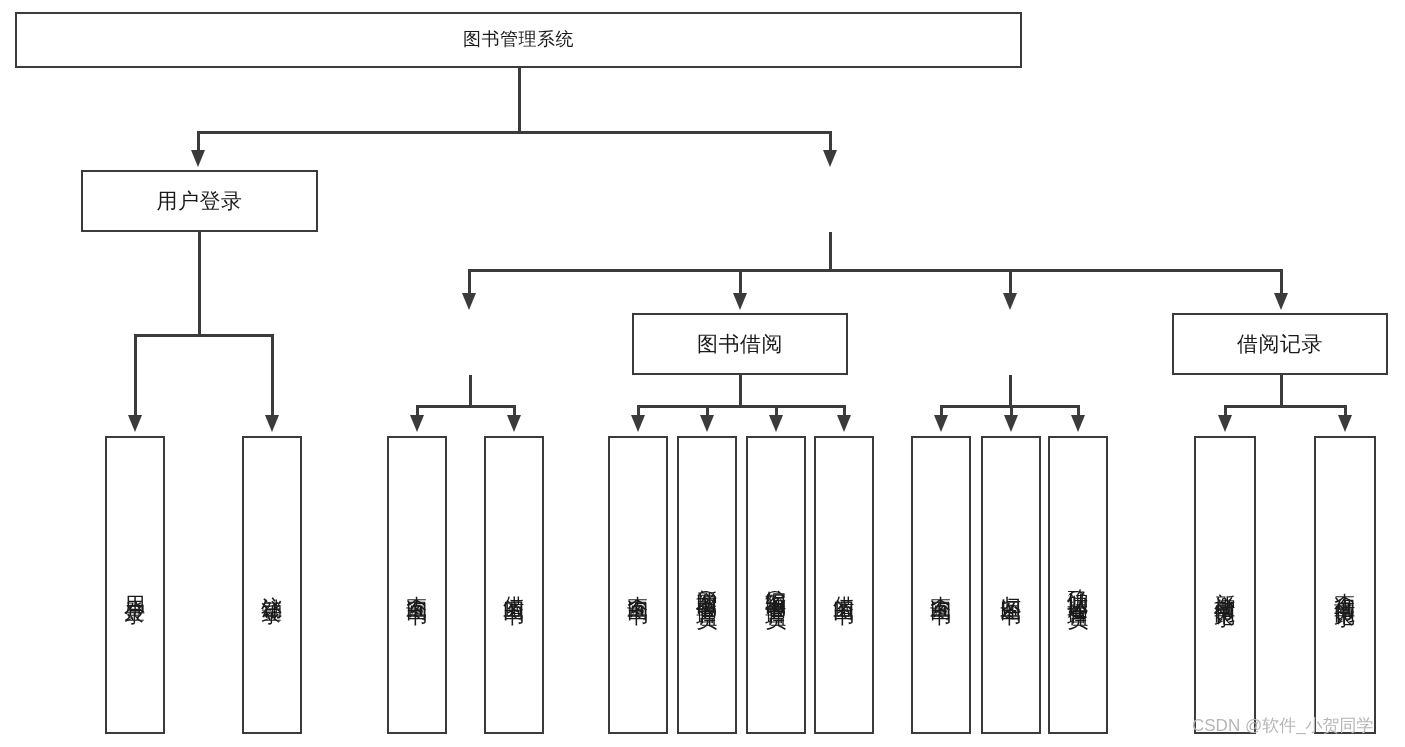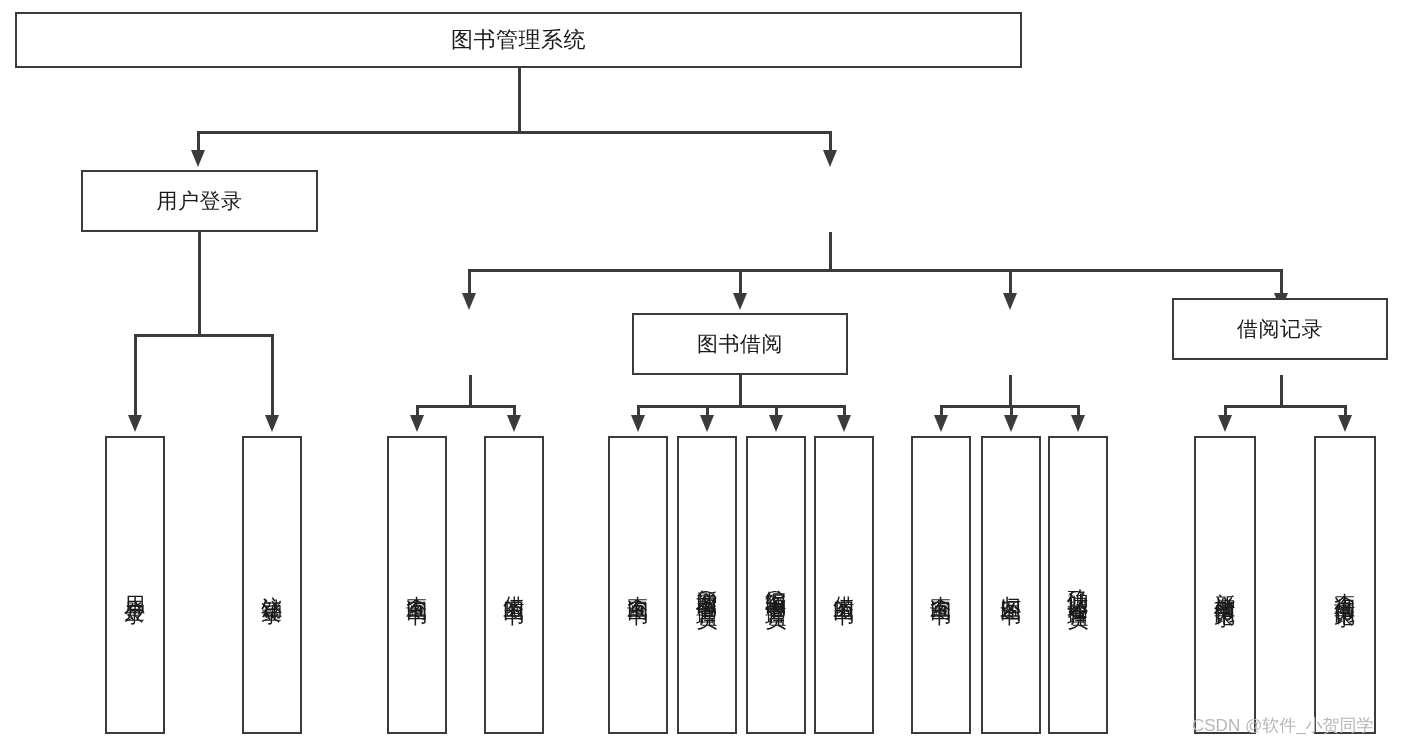--- a/index.html
+++ b/index.html
@@ -25,21 +25,21 @@
     align-items: center;
     justify-content: center;
     color: #1a1a1a;
     letter-spacing: 0.5px;
   }
   .node.h {           
     font-size: 21px;
     line-height: 1.2;
   }
   .node.root {
-    font-size: 22px;
+    font-size: 18px;
   }
   .node.v {           
     font-size: 21px;
     line-height: 1.32;
   }
   .node.v .vtext {
     writing-mode: vertical-rl;
     text-orientation: upright;
     letter-spacing: 3px;
     white-space: nowrap;
@@ -107,21 +107,21 @@
 
   <div class="vline" style="left:1009px; top:269px; height:26px;"></div>
   <div class="arrow" style="left:1003px; top:293px;"></div>
 
   <div class="vline" style="left:1280px; top:269px; height:26px;"></div>
   <div class="arrow" style="left:1274px; top:293px;"></div>
 
   <div class="node h" style="left:632px; top:313px; width:216px; height:62px;">
     <span>图书借阅</span>
   </div>
-  <div class="node h" style="left:1172px; top:298px; width:216px; height:62px;text-align:center;">
+  <div class="node h" style="left:1172px; top:313px; width:216px; height:62px;text-align:center;">
     <span>借阅记录</span>
   </div>
 
   <div class="vline" style="left:469px; top:375px; height:32px;"></div>
   <div class="hline" style="left:416px; top:405px; width:99px;"></div>
   <div class="vline" style="left:416px; top:405px; height:12px;"></div>
   <div class="arrow" style="left:410px; top:415px;"></div>
   <div class="vline" style="left:513px; top:405px; height:12px;"></div>
   <div class="arrow" style="left:507px; top:415px;"></div>
 

